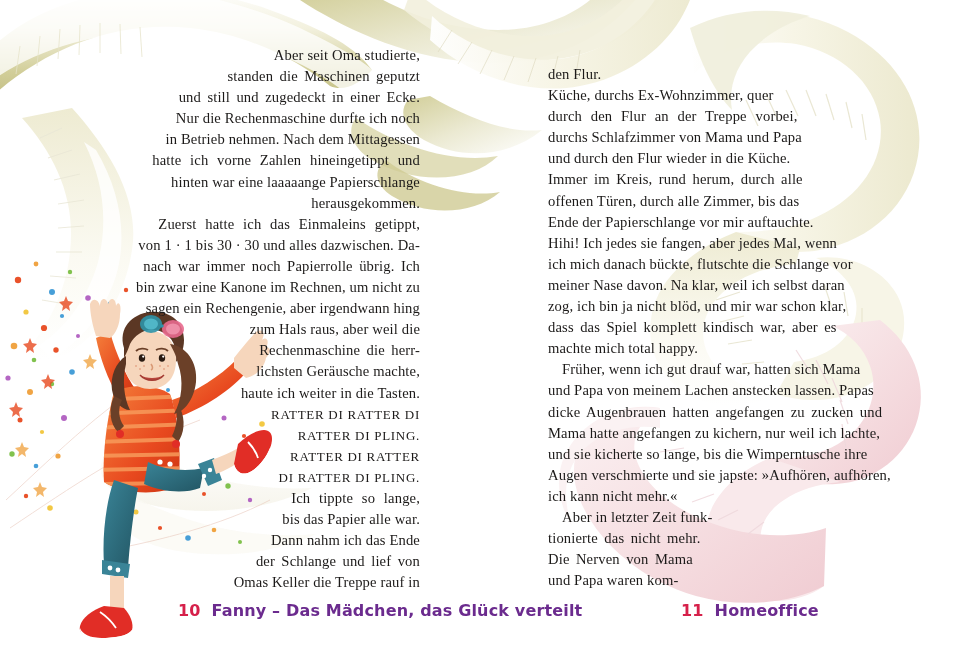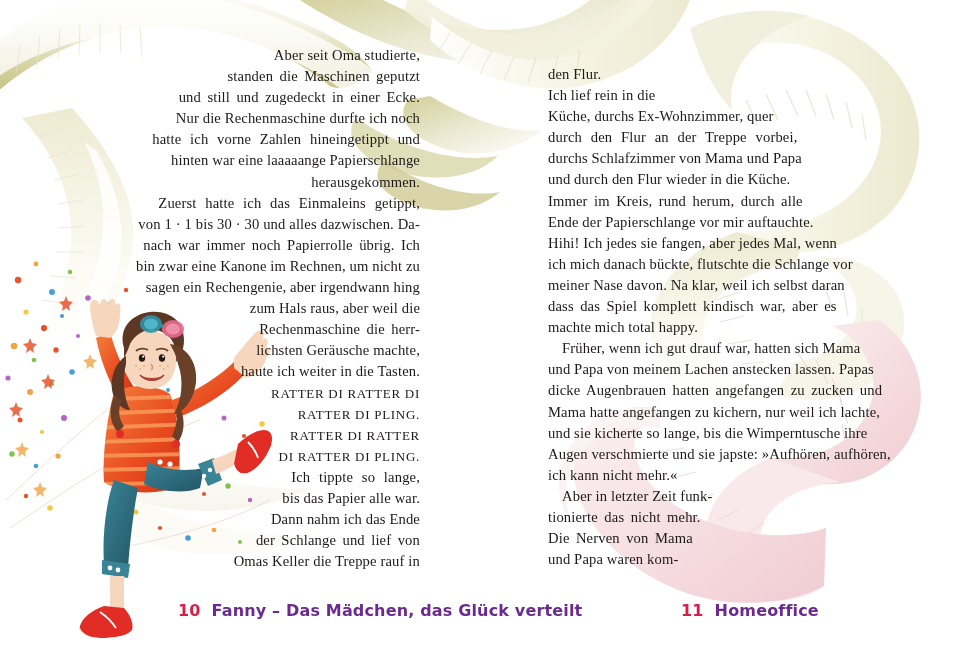--- a/index.html
+++ b/index.html
@@ -459,20 +459,21 @@
       </g>
     </svg>
   </div>
 
   <div class="col col-left">
     <p>
       <span class="ln">Aber seit Oma studierte,</span>
       <span class="ln sp1">standen die Maschinen geputzt</span>
       <span class="ln sp1">und still und zugedeckt in einer Ecke.</span>
       <span class="ln">Nur die Rechenmaschine durfte ich noch</span>
+      <span class="ln">in Betrieb nehmen. Nach dem Mittagessen</span>
       <span class="ln sp2">hatte ich vorne Zahlen hineingetippt und</span>
       <span class="ln">hinten war eine laaaaange Papierschlange</span>
       <span class="ln">herausgekommen.</span>
     </p>
     <p>
       <span class="ln sp2">Zuerst hatte ich das Einmaleins getippt,</span>
       <span class="ln">von 1 · 1 bis 30 · 30 und alles dazwischen. Da-</span>
       <span class="ln sp1">nach war immer noch Papierrolle übrig. Ich</span>
       <span class="ln">bin zwar eine Kanone im Rechnen, um nicht zu</span>
       <span class="ln">sagen ein Rechengenie, aber irgendwann hing</span>
@@ -494,30 +495,31 @@
       <span class="ln">bis das Papier alle war.</span>
       <span class="ln">Dann nahm ich das Ende</span>
       <span class="ln sp1">der Schlange und lief von</span>
       <span class="ln">Omas Keller die Treppe rauf in</span>
     </p>
   </div>
 
   <div class="col col-right">
     <p>
       <span class="ln">den Flur.</span>
-      <span class="ln">Ich lief rein in die</span>
       <span class="ln">Küche, durchs Ex-Wohnzimmer, quer</span>
       <span class="ln sp2">durch den Flur an der Treppe vorbei,</span>
       <span class="ln">durchs Schlafzimmer von Mama und Papa</span>
       <span class="ln">und durch den Flur wieder in die Küche.</span>
       <span class="ln sp1">Immer im Kreis, rund herum, durch alle</span>
+      <span class="ln">offenen Türen, durch alle Zimmer, bis das</span>
       <span class="ln">Ende der Papierschlange vor mir auftauchte.</span>
       <span class="ln">Hihi! Ich jedes sie fangen, aber jedes Mal, wenn</span>
       <span class="ln">ich mich danach bückte, flutschte die Schlange vor</span>
       <span class="ln">meiner Nase davon. Na klar, weil ich selbst daran</span>
+      <span class="ln">zog, ich bin ja nicht blöd, und mir war schon klar,</span>
       <span class="ln sp1">dass das Spiel komplett kindisch war, aber es</span>
       <span class="ln">machte mich total happy.</span>
     </p>
     <p>
       <span class="ln" style="padding-left:14px">Früher, wenn ich gut drauf war, hatten sich Mama</span>
       <span class="ln">und Papa von meinem Lachen anstecken lassen. Papas</span>
       <span class="ln sp1">dicke Augenbrauen hatten angefangen zu zucken und</span>
       <span class="ln">Mama hatte angefangen zu kichern, nur weil ich lachte,</span>
       <span class="ln">und sie kicherte so lange, bis die Wimperntusche ihre</span>
       <span class="ln">Augen verschmierte und sie japste: »Aufhören, aufhören,</span>

